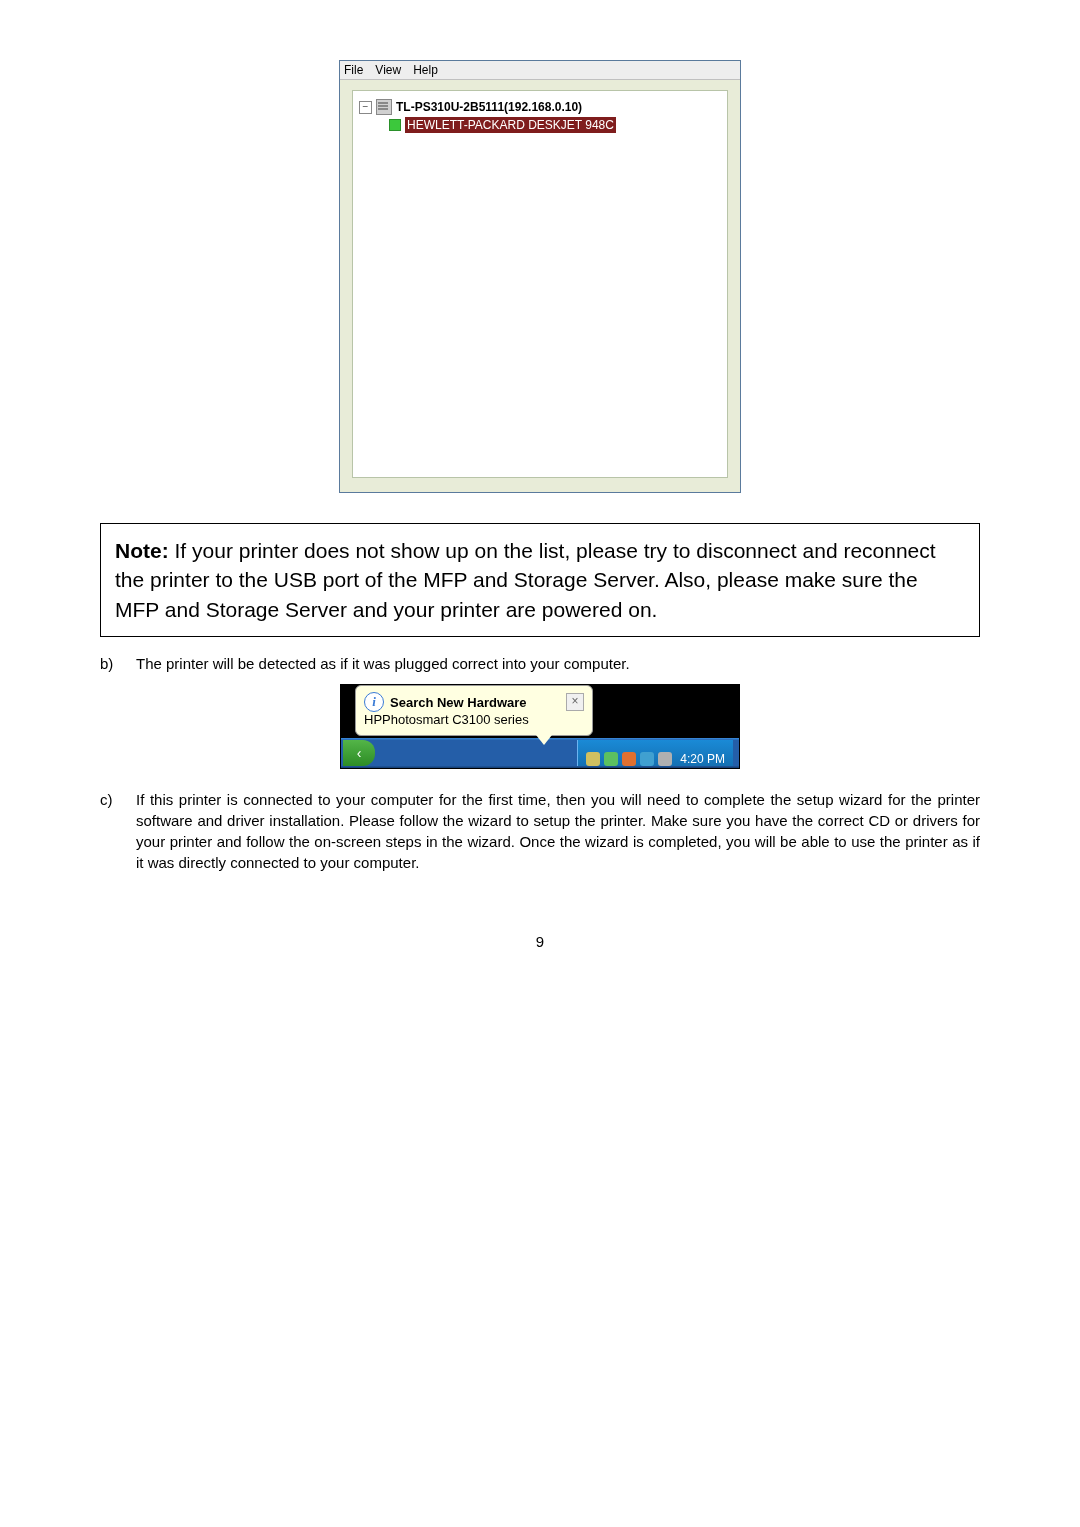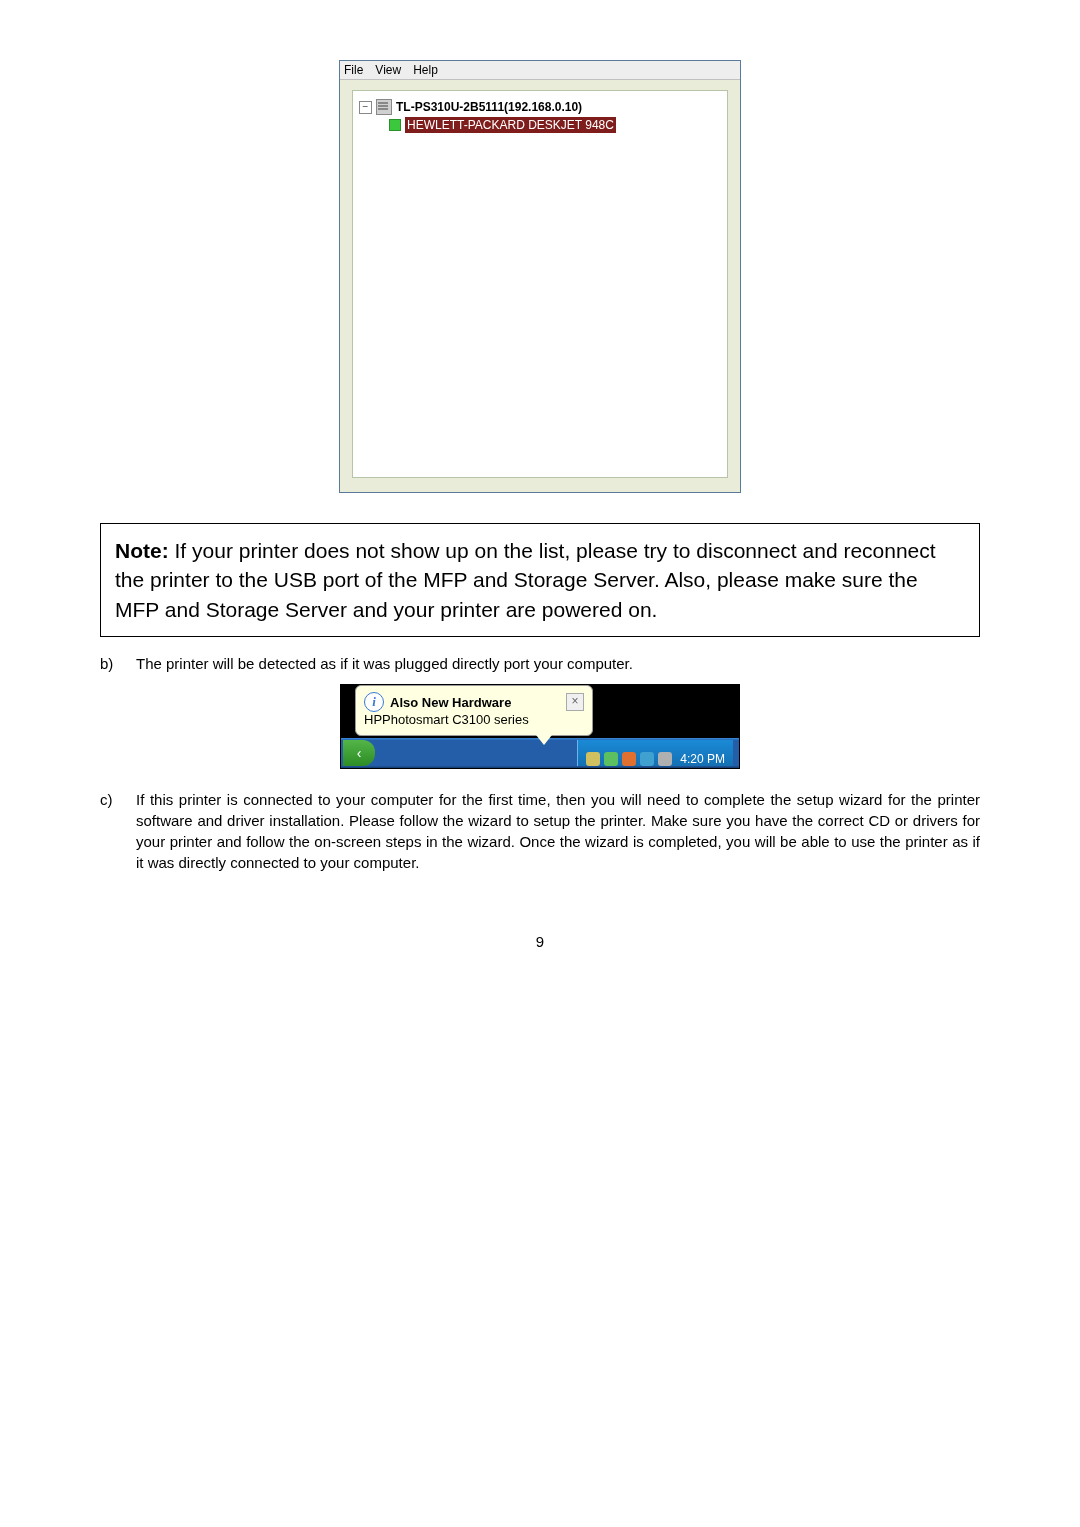--- a/index.html
+++ b/index.html
@@ -300,30 +300,30 @@
 </div>
 
 <div class="note-box">
   <span class="note-title">Note:</span>
   <span>If your printer does not show up on the list, please try to disconnect and reconnect the printer to the USB port of the MFP and Storage Server. Also, please make sure the MFP and Storage Server and your printer are powered on.</span>
 </div>
 
 <div class="body-list">
   <div class="body-list-item">
     <span class="body-list-marker">b)</span>
-    <span class="body-list-text">The printer will be detected as if it was plugged directly port your computer.</span>
+    <span class="body-list-text">The printer will be detected as if it was plugged correct into your computer.</span>
   </div>
 </div>
 
 <div class="taskbar-wrap">
   <div class="taskbar-bg">
     <div class="found-hw-balloon">
       <div class="balloon-title-row">
         <span class="info-icon">i</span>
-        <span class="balloon-title">Also New Hardware</span>
+        <span class="balloon-title">Search New Hardware</span>
         <span class="balloon-close">×</span>
       </div>
       <div class="balloon-body">HPPhotosmart C3100 series</div>
     </div>
     <div class="taskbar">
       <div class="start-btn">‹</div>
       <div class="tray">
         <span class="tray-icon ti1"></span>
         <span class="tray-icon ti2"></span>
         <span class="tray-icon ti3"></span>

